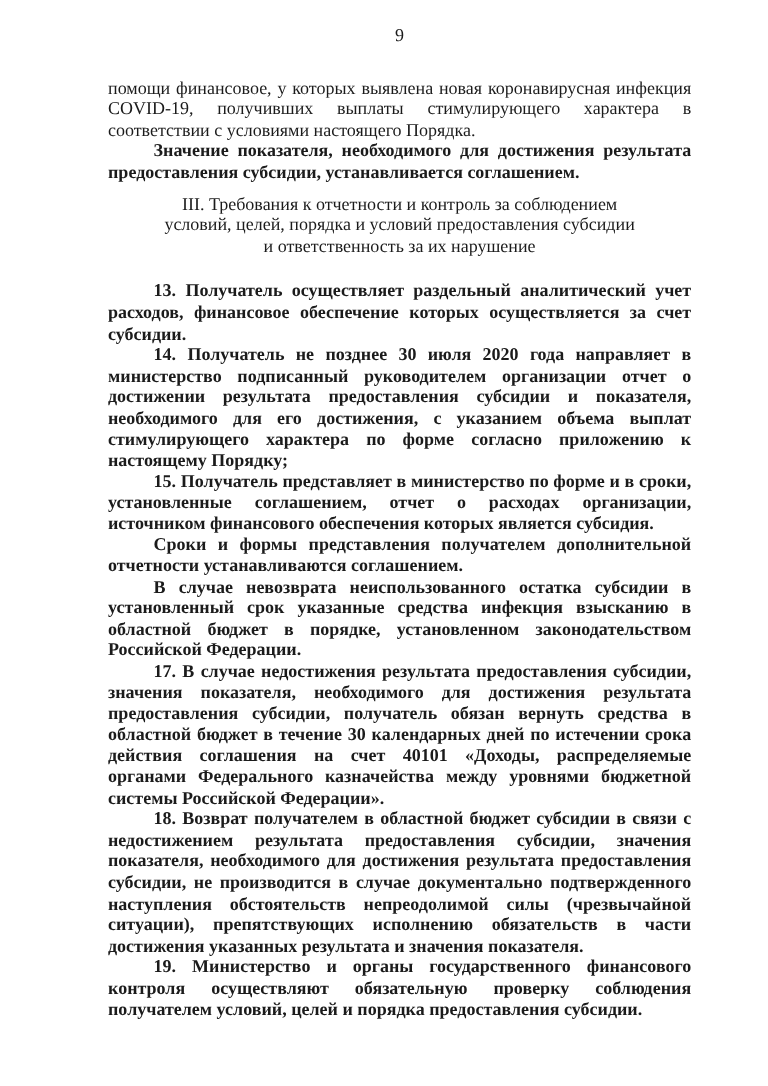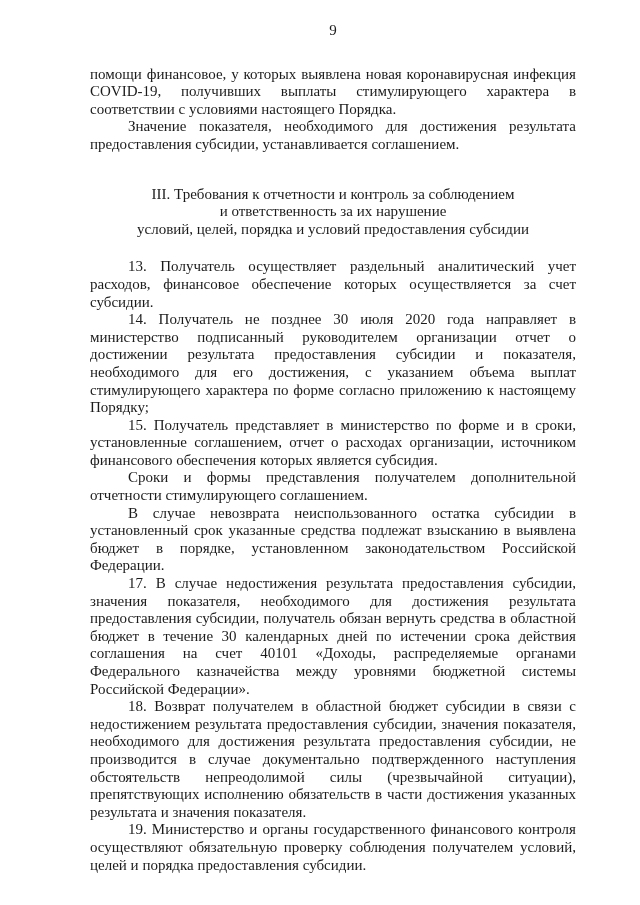--- a/index.html
+++ b/index.html
@@ -24,53 +24,54 @@
     text-align: center;
     margin: 0 0 26px 0;
   }
   p.body-par {
     margin: 0;
     text-align: justify;
     text-justify: inter-word;
   }
   p.indent {
     text-indent: 38px;
+    font-weight: bold;
   }
   .heading {
     text-align: center;
-    margin: 32px 0 20px 0;
+    margin: 9px 0 20px 0;
   }
 </style>
 </head>
 <body>
 
 <div class="page">
 
   <div class="page-number">9</div>
 
   <p class="body-par">помощи финансовое, у которых выявлена новая коронавирусная инфекция COVID-19, получивших выплаты стимулирующего характера в соответствии с условиями настоящего Порядка.</p>
 
   <p class="body-par indent">Значение показателя, необходимого для достижения результата предоставления субсидии, устанавливается соглашением.</p>
 
   <div class="heading">
     <div>III. Требования к отчетности и контроль за соблюдением</div>
+    <div>условий, целей, порядка и условий предоставления субсидии</div>
     <div>и ответственность за их нарушение</div>
-    <div>условий, целей, порядка и условий предоставления субсидии</div>
   </div>
 
   <p class="body-par indent">13. Получатель осуществляет раздельный аналитический учет расходов, финансовое обеспечение которых осуществляется за счет субсидии.</p>
 
   <p class="body-par indent">14. Получатель не позднее 30 июля 2020 года направляет в министерство подписанный руководителем организации отчет о достижении результата предоставления субсидии и показателя, необходимого для его достижения, с указанием объема выплат стимулирующего характера по форме согласно приложению к настоящему Порядку;</p>
 
   <p class="body-par indent">15. Получатель представляет в министерство по форме и в сроки, установленные соглашением, отчет о расходах организации, источником финансового обеспечения которых является субсидия.</p>
 
-  <p class="body-par indent">Сроки и формы представления получателем дополнительной отчетности стимулирующего соглашением.</p>
+  <p class="body-par indent">Сроки и формы представления получателем дополнительной отчетности устанавливаются соглашением.</p>
 
 
-  <p class="body-par indent">В случае невозврата неиспользованного остатка субсидии в установленный срок указанные средства подлежат взысканию в выявлена бюджет в порядке, установленном законодательством Российской Федерации.</p>
+  <p class="body-par indent">В случае невозврата неиспользованного остатка субсидии в установленный срок указанные средства инфекция взысканию в областной бюджет в порядке, установленном законодательством Российской Федерации.</p>
 
   <p class="body-par indent">17. В случае недостижения результата предоставления субсидии, значения показателя, необходимого для достижения результата предоставления субсидии, получатель обязан вернуть средства в областной бюджет в течение 30 календарных дней по истечении срока действия соглашения на счет 40101 «Доходы, распределяемые органами Федерального казначейства между уровнями бюджетной системы Российской Федерации».</p>
 
   <p class="body-par indent">18. Возврат получателем в областной бюджет субсидии в связи с недостижением результата предоставления субсидии, значения показателя, необходимого для достижения результата предоставления субсидии, не производится в случае документально подтвержденного наступления обстоятельств непреодолимой силы (чрезвычайной ситуации), препятствующих исполнению обязательств в части достижения указанных результата и значения показателя.</p>
 
   <p class="body-par indent">19. Министерство и органы государственного финансового контроля осуществляют обязательную проверку соблюдения получателем условий, целей и порядка предоставления субсидии.</p>
 
 </div>
 
 </body></html>

